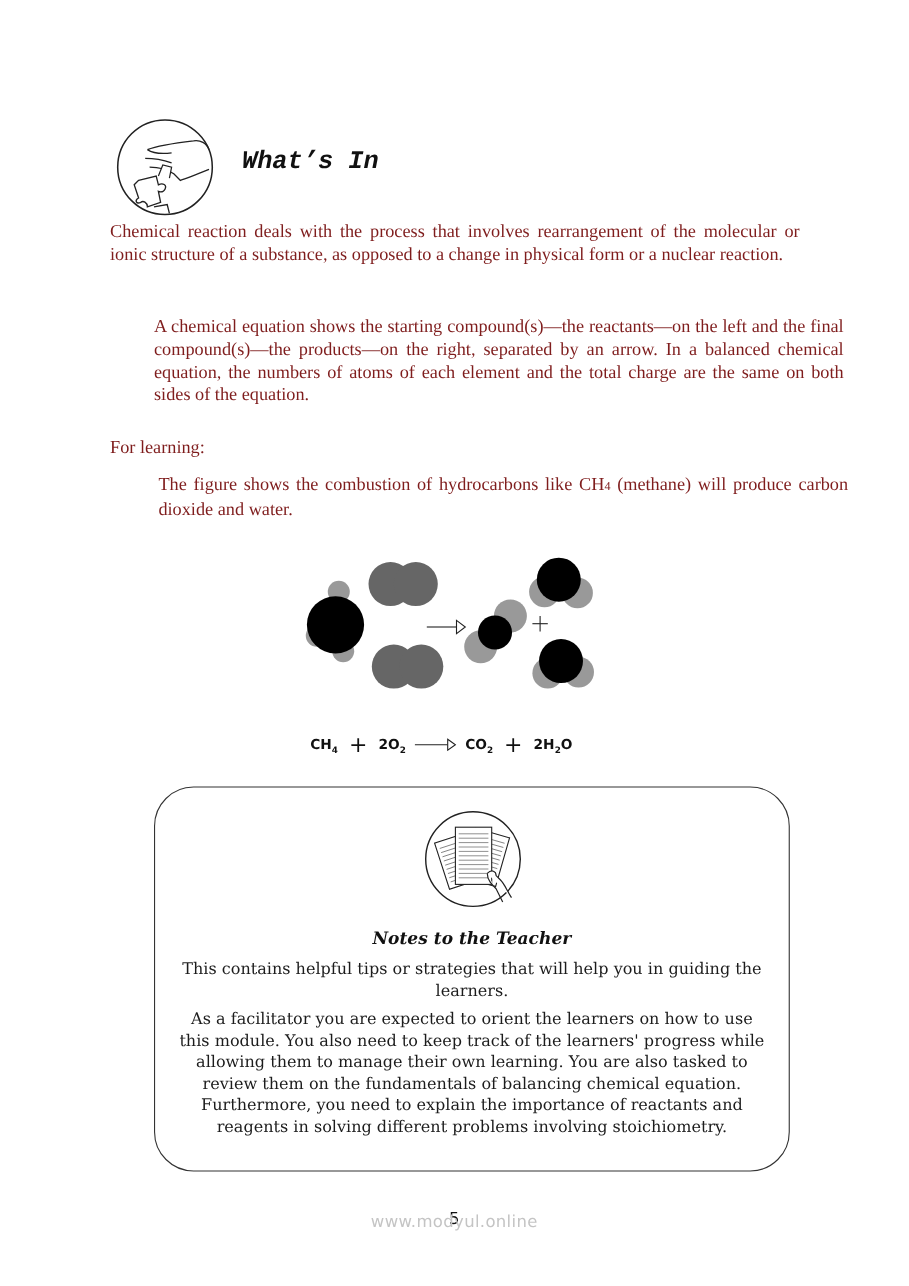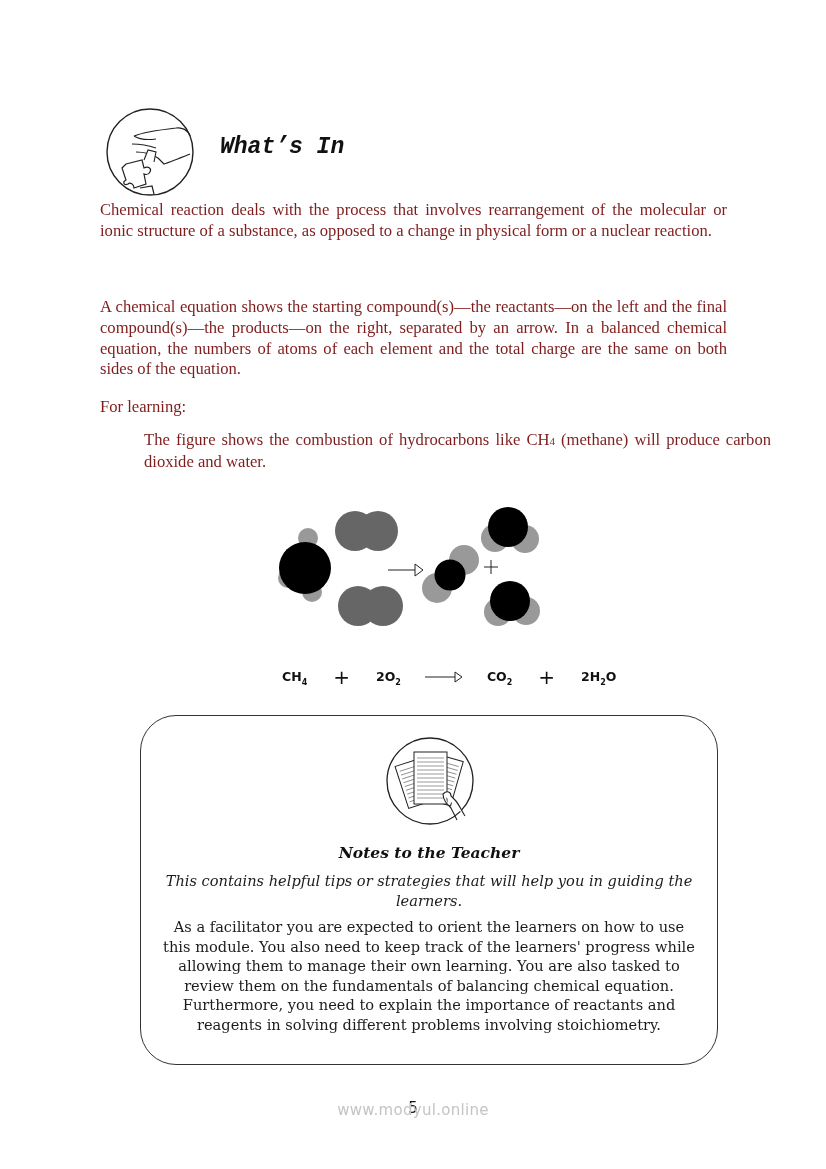--- a/index.html
+++ b/index.html
@@ -3,34 +3,34 @@
 <meta charset="utf-8">
 <style>
   html, body { margin: 0; padding: 0; background: #ffffff; }
   body { width: 826px; height: 1169px; position: relative; overflow: hidden;
          font-family: "DejaVu Serif", "Liberation Serif", serif; color: #1a1a1a; }
   .abs { position: absolute; }
   .section-icon { left: 104px; top: 106px; width: 92px; height: 92px; }
   .section-title { left: 220px; top: 134px; font-family: Liberation Mono, monospace; font-weight: bold; font-style: italic; font-size: 23px; color: #111; }
   .para { left: 100px; width: 627px; font-family: "Liberation Serif", serif; font-size: 16.6px; line-height: 20.8px; text-align: justify; color: #7f1d1d; }
   .p1 { top: 200px; }
-  .p2 { top: 297px; }
+  .p2 { top: 287px; margin-left: 40px; }
   .p3 { top: 397px; }
   .p4 { top: 430px; margin-left: 44px; }
   .figure { left: 270px; top: 500px; width: 290px; height: 140px; }
-  .equation { left: 282px; top: 666px; font-family: "DejaVu Sans", sans-serif; font-weight: bold; font-size: 12.5px; color: #111; display: flex; align-items: center; gap: 16px; }
+  .equation { left: 282px; top: 666px; font-family: "DejaVu Sans", sans-serif; font-weight: bold; font-size: 12.5px; color: #111; display: flex; align-items: center; gap: 0; }
   .equation .term { display: inline-block; }
   .equation .term sub { font-size: 8px; }
   .equation .op { font-weight: normal; font-size: 20px; margin: 0 10px; position: relative; top: -1px; }
   .equation .arrow { display: inline-block; margin: 0 8px; }
   .notes-box { left: 140px; top: 715px; width: 578px; height: 350px; border: 1.6px solid #333; border-radius: 36px; box-sizing: border-box; }
   .notes-icon { left: 385px; top: 736px; width: 90px; height: 90px; }
   .notes-title { left: 140px; width: 578px; top: 843px; text-align: center; font-family: "DejaVu Serif", serif; font-weight: bold; font-style: italic; font-size: 15.5px; color: #111; }
   .notes-text { left: 158px; width: 542px; text-align: center; font-family: "DejaVu Serif", serif; font-size: 14.6px; line-height: 19.6px; color: #1c1c1c; }
-  .nt1 { top: 871px; font-style: italic; }
+  .nt1 { top: 871px; }
   .nt2 { top: 917px; }
   .page-number { left: 0; width: 826px; top: 1099px; text-align: center; font-family: "DejaVu Sans", sans-serif; font-size: 15px; color: #111; }
   .watermark { left: 0; width: 826px; top: 1101px; text-align: center; font-family: "DejaVu Sans", sans-serif; font-size: 15px; color: #c4c4c4; letter-spacing: 0.3px; }
 </style>
 </head>
 <body>
 
 <div class="abs section-icon">
   <svg width="92" height="92" viewBox="0 0 92 92">
     <circle cx="46" cy="46" r="43" fill="#fff" stroke="#222" stroke-width="1.4"></circle>

